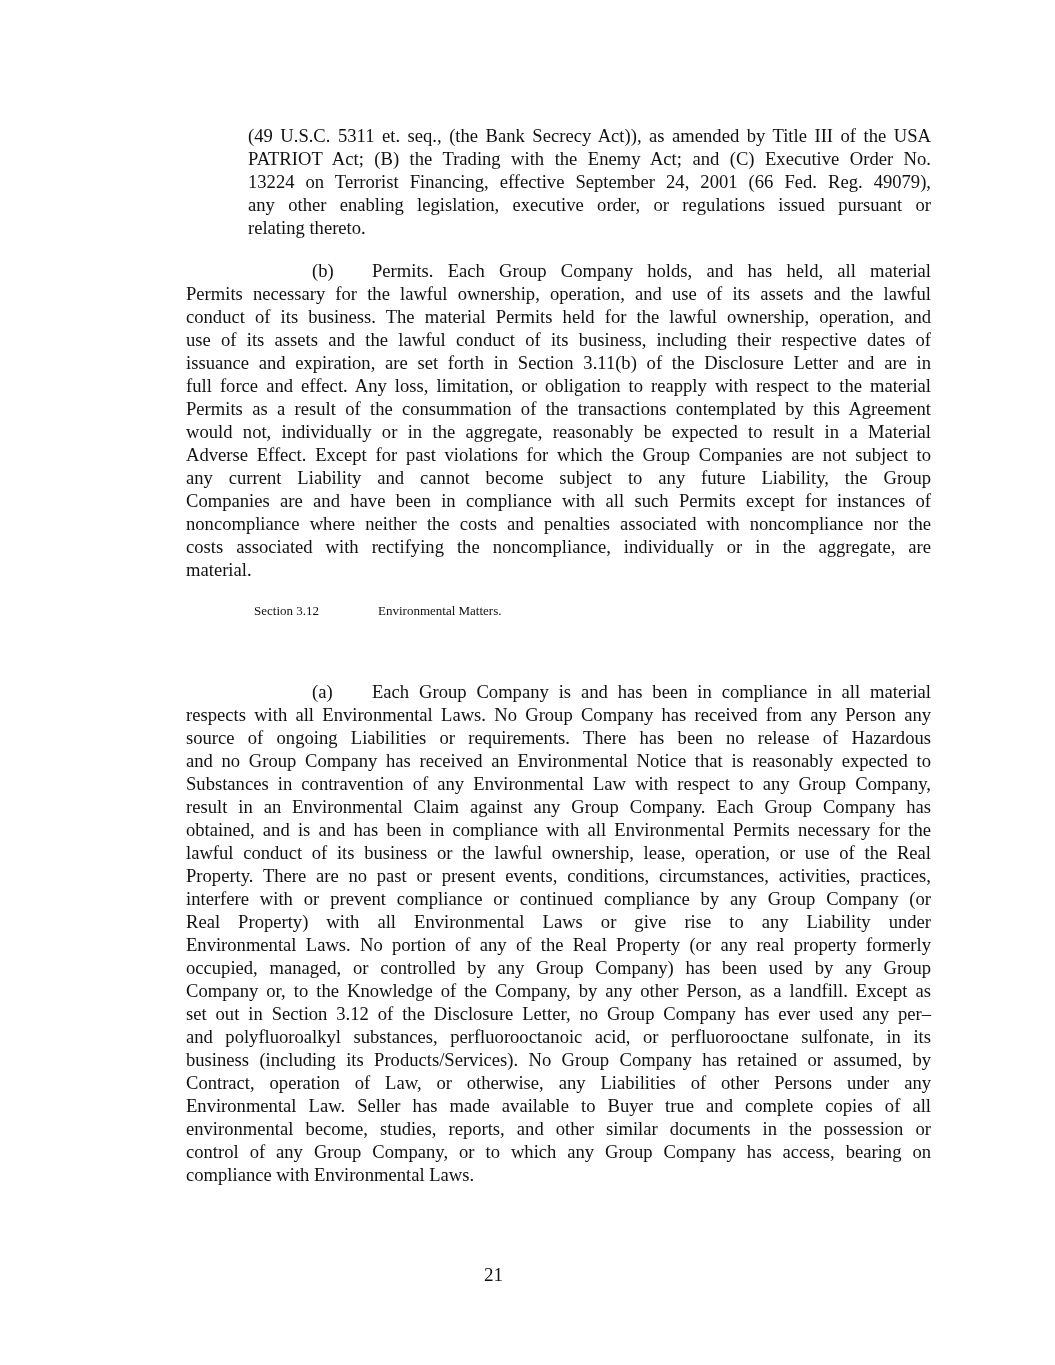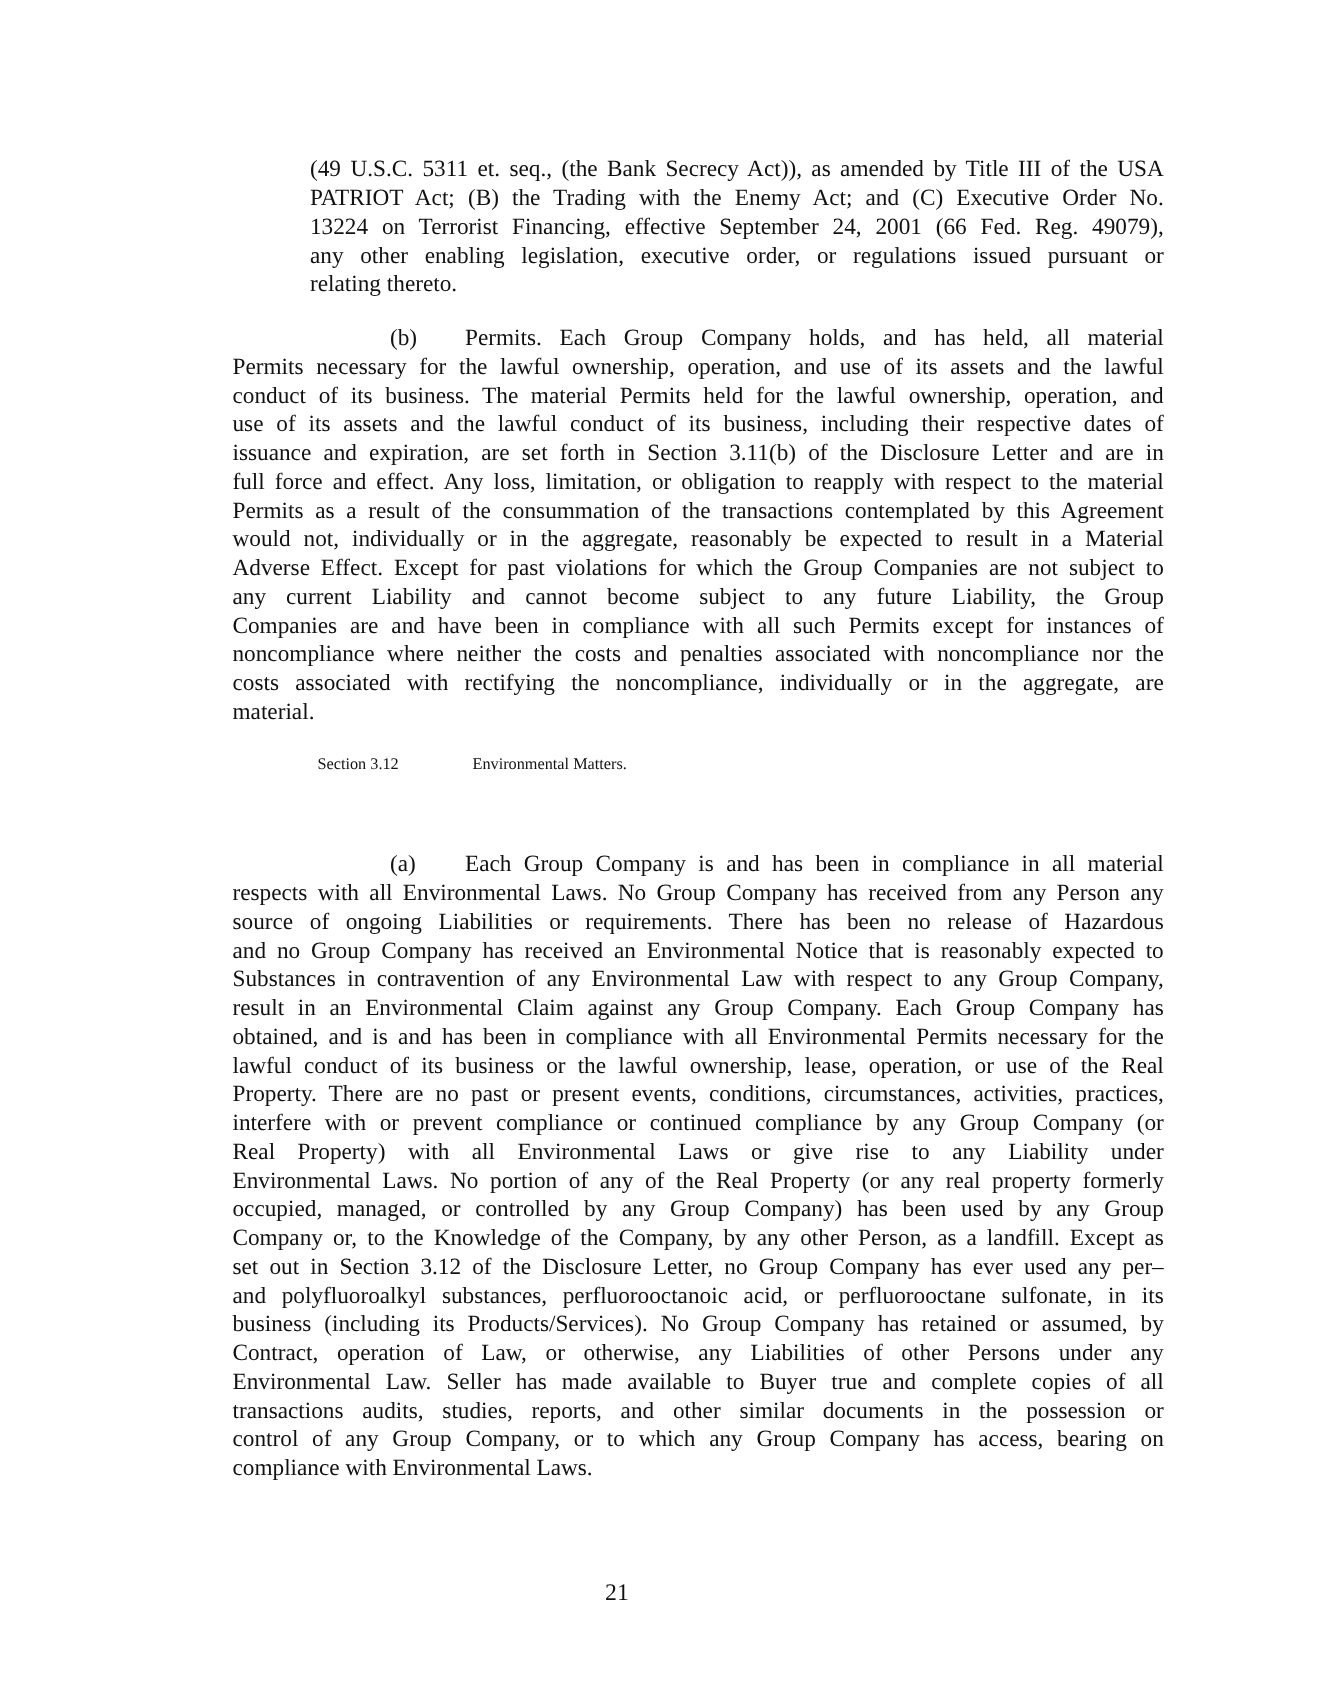--- a/index.html
+++ b/index.html
@@ -63,19 +63,19 @@
     <span class="line">interfere with or prevent compliance or continued compliance by any Group Company (or</span>
     <span class="line">Real Property) with all Environmental Laws or give rise to any Liability under</span>
     <span class="line">Environmental Laws. No portion of any of the Real Property (or any real property formerly</span>
     <span class="line">occupied, managed, or controlled by any Group Company) has been used by any Group</span>
     <span class="line">Company or, to the Knowledge of the Company, by any other Person, as a landfill. Except as</span>
     <span class="line"><span>set out in </span><span class="u">Section 3.12</span><span> of the Disclosure Letter, no Group Company has ever used any per–</span></span>
     <span class="line">and polyfluoroalkyl substances, perfluorooctanoic acid, or perfluorooctane sulfonate, in its</span>
     <span class="line">business (including its Products/Services). No Group Company has retained or assumed, by</span>
     <span class="line">Contract, operation of Law, or otherwise, any Liabilities of other Persons under any</span>
     <span class="line">Environmental Law. Seller has made available to Buyer true and complete copies of all</span>
-    <span class="line">transactions audits, studies, reports, and other similar documents in the possession or</span>
+    <span class="line">environmental become, studies, reports, and other similar documents in the possession or</span>
     <span class="line">control of any Group Company, or to which any Group Company has access, bearing on</span>
     <span class="line last">compliance with Environmental Laws.</span>
   </div>
 
   <div id="page-number">21</div>
 </div>
 
 </body></html>

